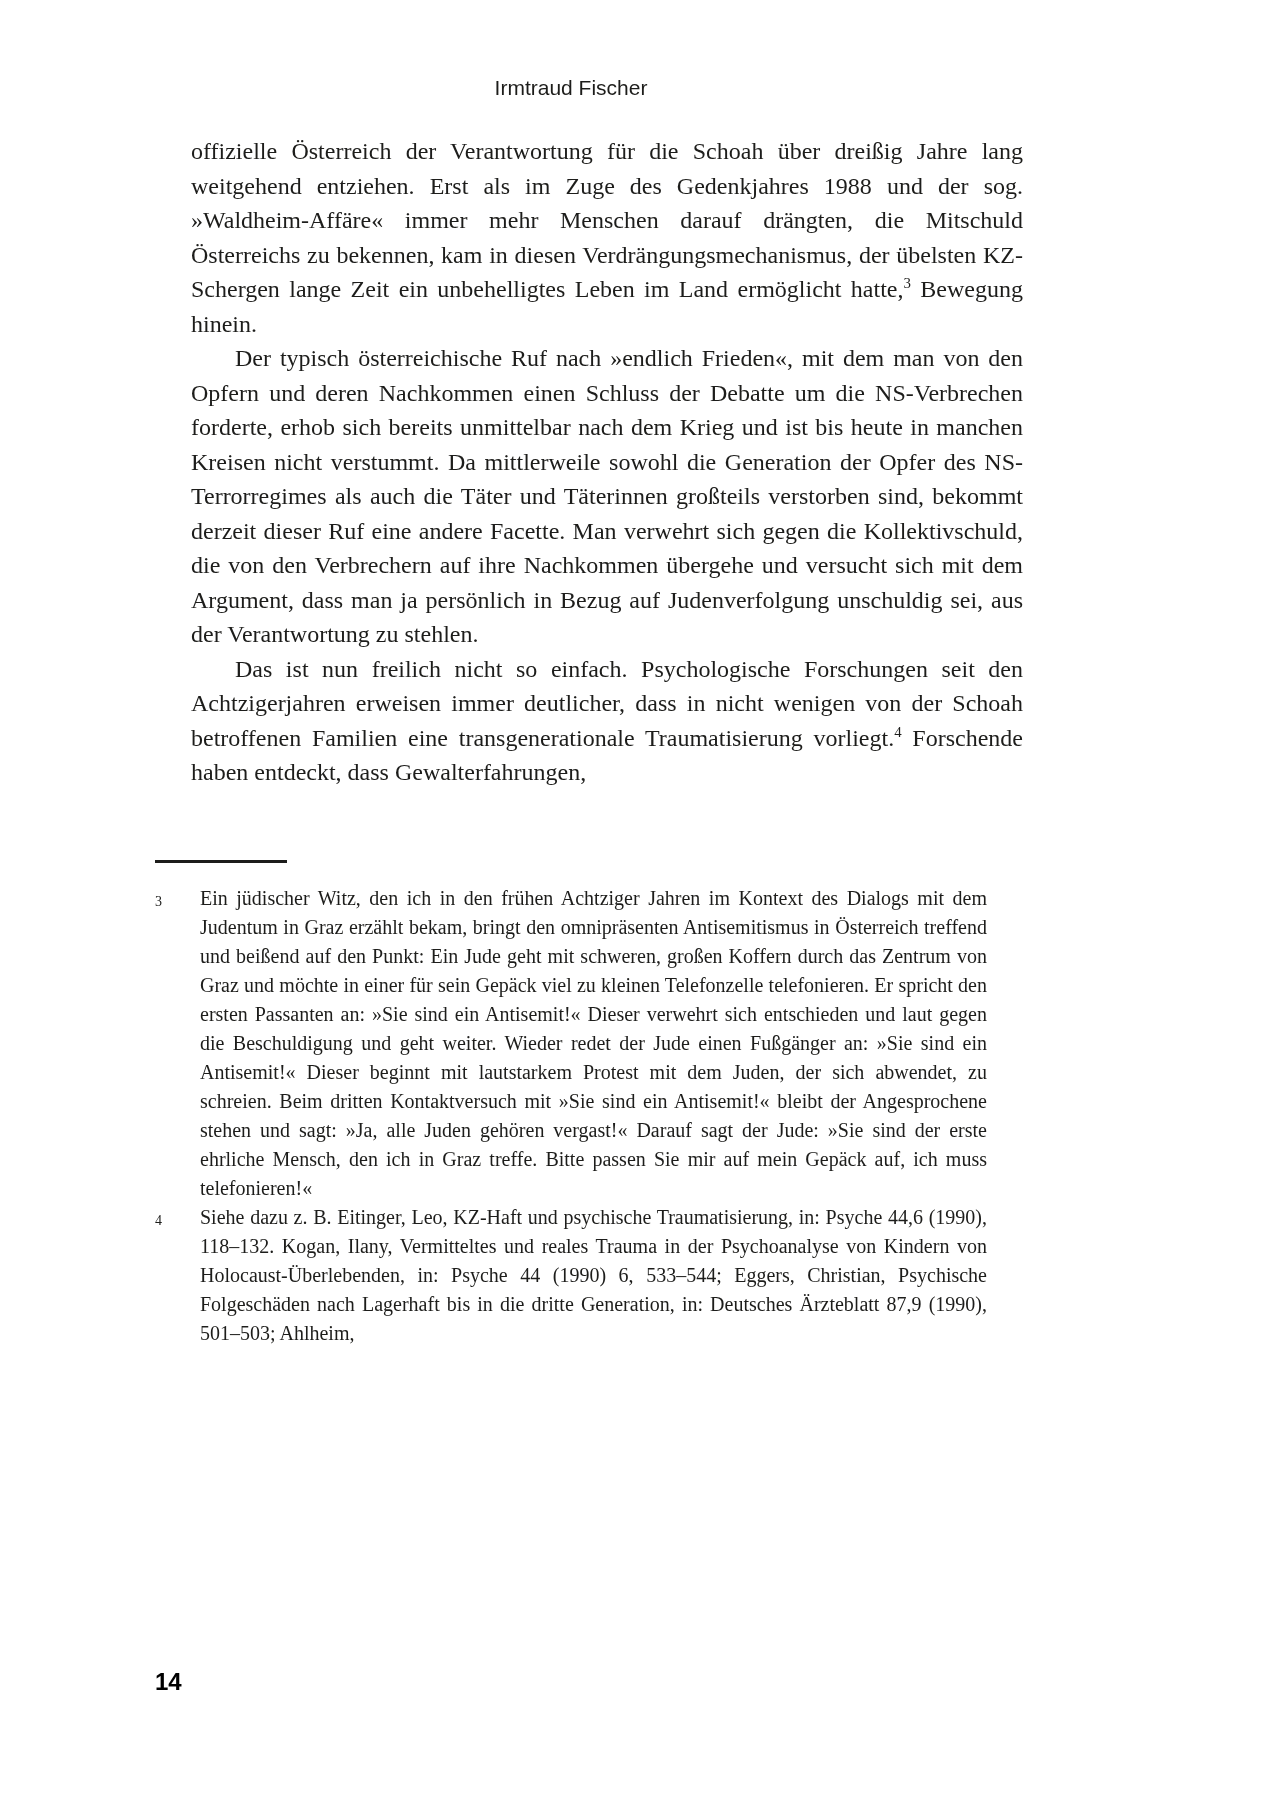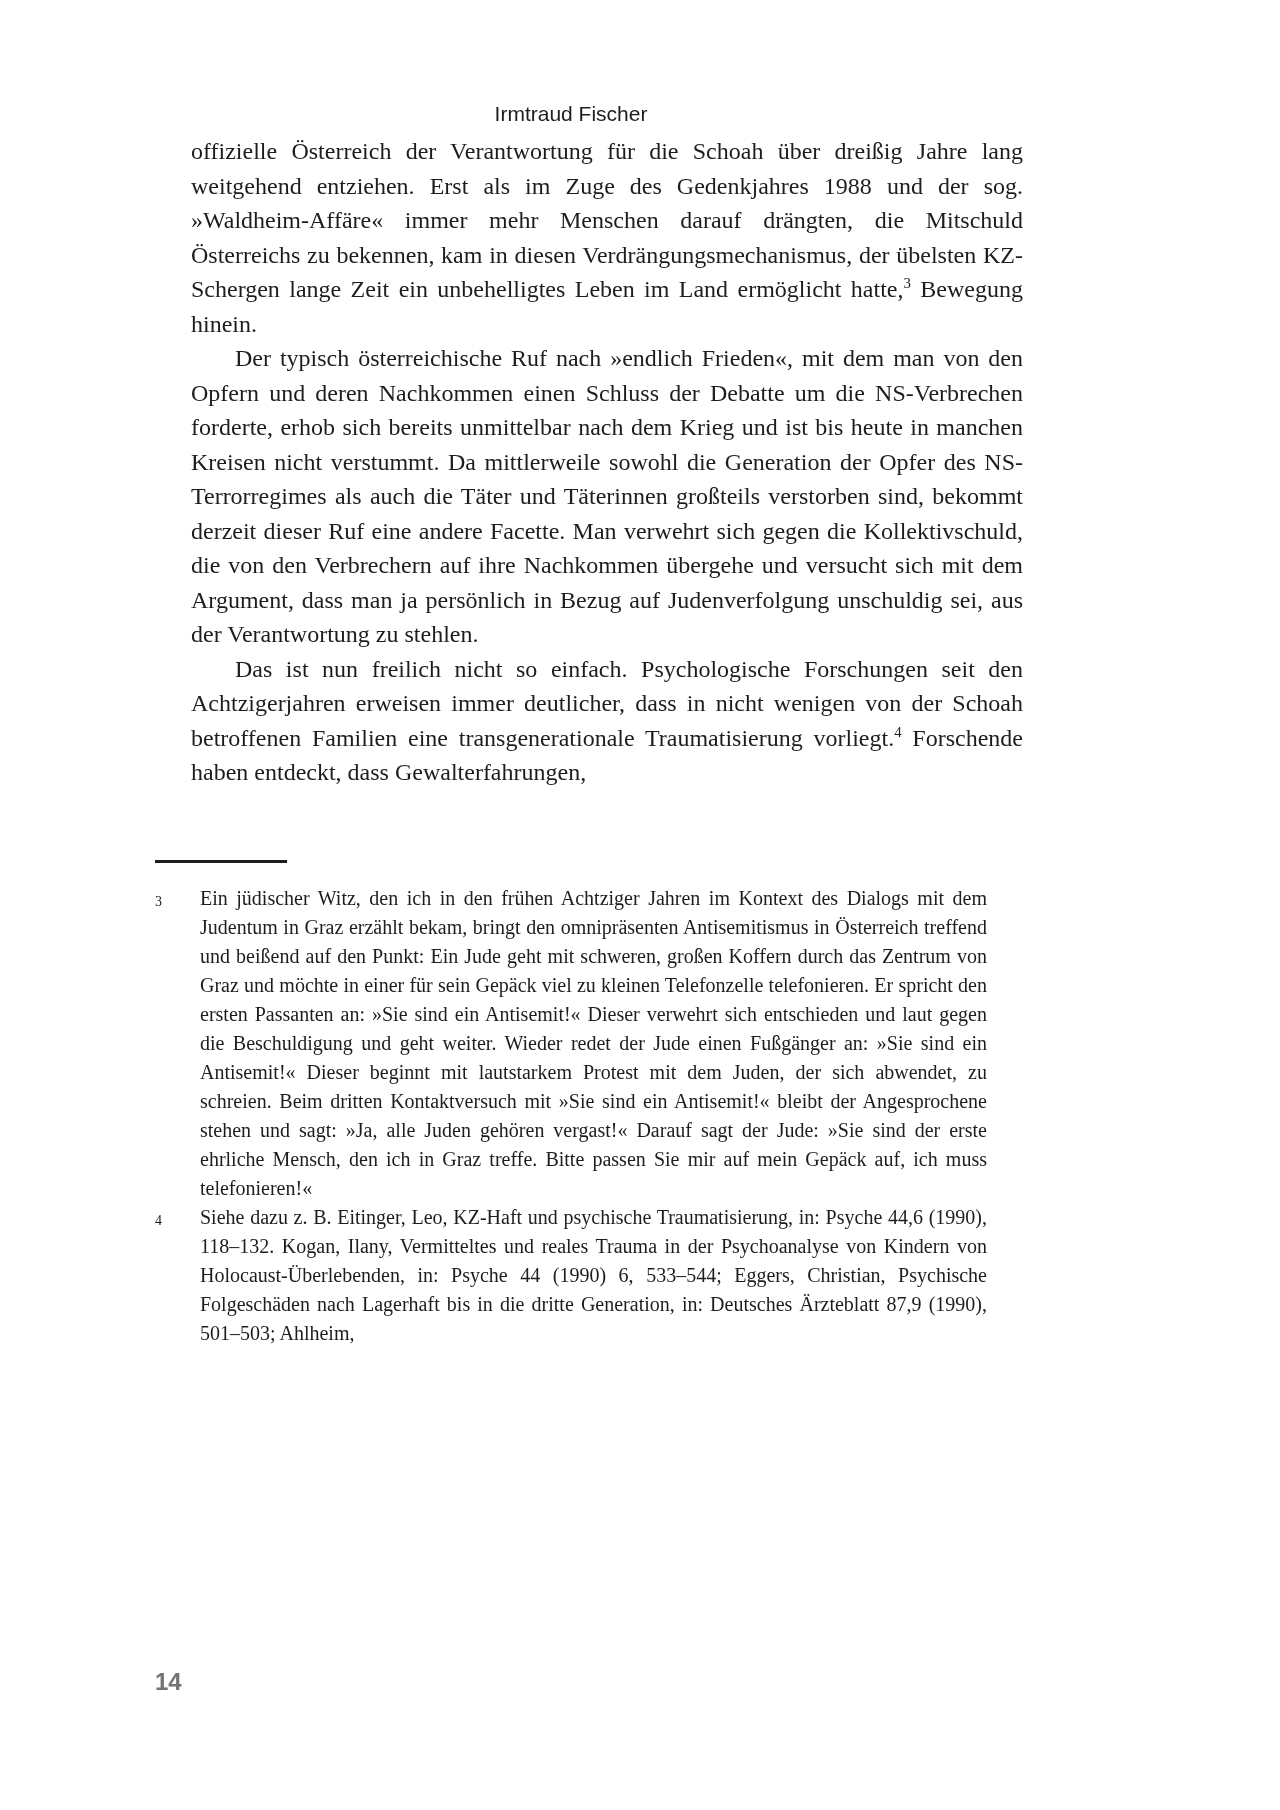--- a/index.html
+++ b/index.html
@@ -18,21 +18,20 @@
   }
   .running-header {
     position: absolute;
     top: 76px;
     left: 155px;
     width: 832px;
     text-align: center;
     font-family: "Liberation Sans", sans-serif;
     font-size: 21px;
     color: #1d1d1b;
-    margin-top: 26px;
   }
   .body-text {
     position: absolute;
     top: 134px;
     left: 155px;
     width: 832px;
     font-size: 24px;
     line-height: 34.5px;
     text-align: justify;
     margin-left: 36px;
@@ -79,21 +78,21 @@
   .fn-text {
     flex: 1;
   }
   .page-number {
     position: absolute;
     top: 1668px;
     left: 155px;
     font-family: "Liberation Sans", sans-serif;
     font-size: 24px;
     font-weight: bold;
-    color: #737373;
+    color: #000000;
   }
 </style>
 </head>
 <body>
 
 <div class="page">
 
   <div class="running-header">Irmtraud Fischer</div>
 
   <div class="body-text">

